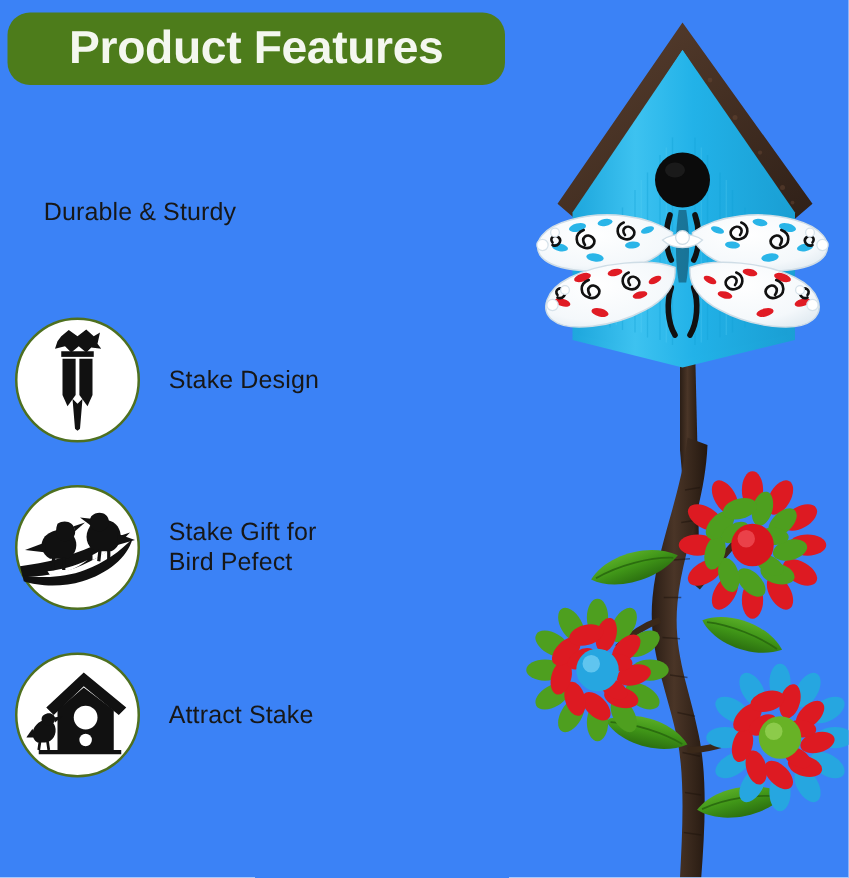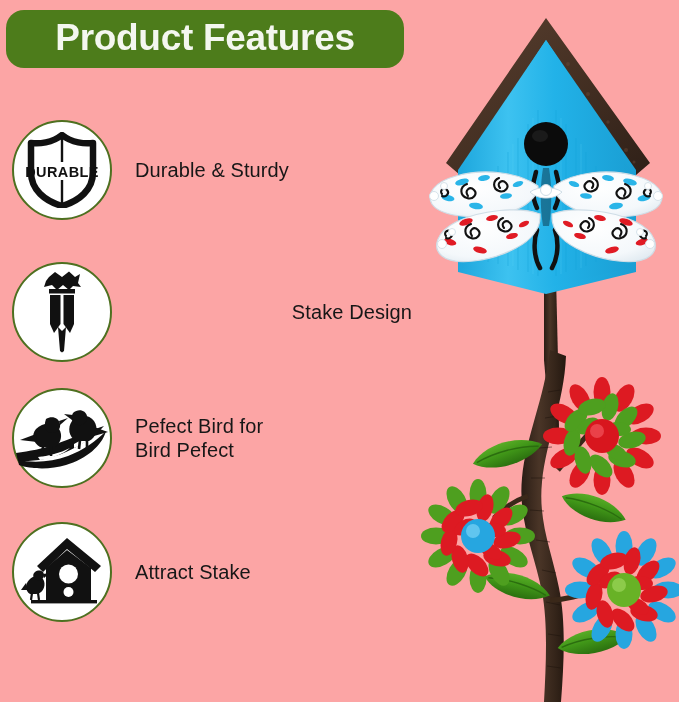--- a/index.html
+++ b/index.html
@@ -12,21 +12,21 @@
     height: 702px;
     font-family: "Liberation Sans", sans-serif;
     overflow: hidden;
     position: relative;
   }
 
   #page {
     position: relative;
     width: 679px;
     height: 702px;
-    background: #fca5a5;
+    background: #3b82f6;
   }
 
   
   #header-banner {
     position: absolute;
     left: 6px;
     top: 10px;
     width: 398px;
     height: 58px;
     background: #4d7c1b;
@@ -97,34 +97,26 @@
 
 <div id="page">
 
   <div id="header-banner">
     <div id="header-title">Product Features</div>
   </div>
 
   <div id="feature-list">
 
     <div class="feature-row" style="top:0px;">
-      <div class="feature-icon-circle">
-        <svg width="74" height="76" viewBox="0 0 74 76" aria-hidden="true">
-          <path d="M37 3 C27 11, 14 12, 6 11 L6 40 C6 58, 20 69, 37 74 C54 69, 68 58, 68 40 L68 11 C60 12, 47 11, 37 3 Z" fill="none" stroke="#111111" stroke-width="6.5" stroke-linejoin="round"></path>
-          <line x1="37" y1="6" x2="37" y2="72" stroke="#111111" stroke-width="2.4"></line>
-          <rect x="13" y="30" width="48" height="18" fill="#ffffff"></rect>
-          <text x="37" y="44.5" text-anchor="middle" font-family="'Liberation Sans', sans-serif" font-size="14.5" font-weight="bold" letter-spacing="0.4" fill="#111111">DURABLE</text>
-        </svg>
-      </div>
       <div class="feature-label">
         <div>Durable &amp; Sturdy</div>
       </div>
     </div>
 
-    <div class="feature-row" style="top:142px;justify-content:space-between;">
+    <div class="feature-row" style="top:134px;">
       <div class="feature-icon-circle">
         <svg width="58" height="82" viewBox="0 0 58 82" aria-hidden="true">
 
           <path d="M16 6 L22 1 L29 6 L36 0.5 L42 6 L47 3 L45 12 L48 16 L40 15 L36 19 L30 14 L24 19 L19 14 L11 16 L13 10 Z" fill="#111111"></path>
 
           <rect x="16" y="18" width="26" height="4.5" fill="#111111"></rect>
 
           <path d="M17 24 L27.5 24 L27.5 53 L21 62 L17 53 Z" fill="#111111"></path>
 
           <path d="M30.5 24 L41 24 L41 53 L37 62 L30.5 53 Z" fill="#111111"></path>
@@ -160,21 +152,21 @@
 
           <path d="M57 14 C62 9, 70 11, 71 17 C72 23, 67 27, 62 26 C56 25, 54 19, 57 14 Z" fill="#111111"></path>
           <path d="M57 16 L48 15 L56 21 Z" fill="#111111"></path>
 
           <path d="M78 28 L92 33 L78 37 Z" fill="#111111"></path>
 
           <path d="M64 41 L63 50 M71 41 L71 49" stroke="#111111" stroke-width="2.6"></path>
         </svg>
       </div>
       <div class="feature-label">
-        <div>Pefect Bird for</div>
+        <div>Stake Gift for</div>
         <div>Bird Pefect</div>
       </div>
     </div>
 
     <div class="feature-row" style="top:402px;">
       <div class="feature-icon-circle">
         <svg width="82" height="72" viewBox="0 0 82 72" aria-hidden="true">
 
           <path d="M46 2 L80 30 L74 36 L46 13 L22 36 L16 30 Z" fill="#111111"></path>
 

